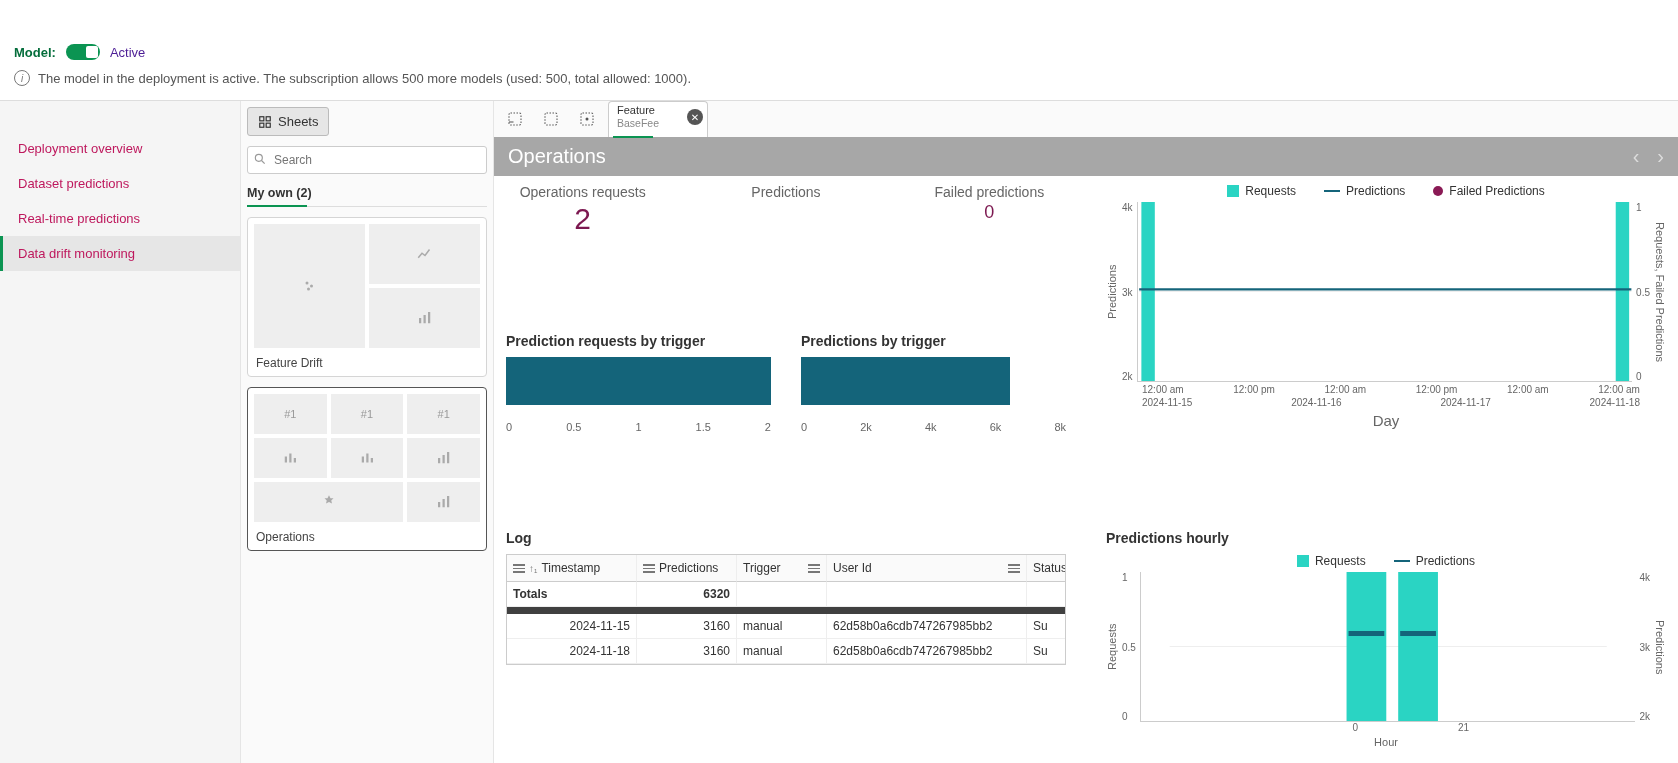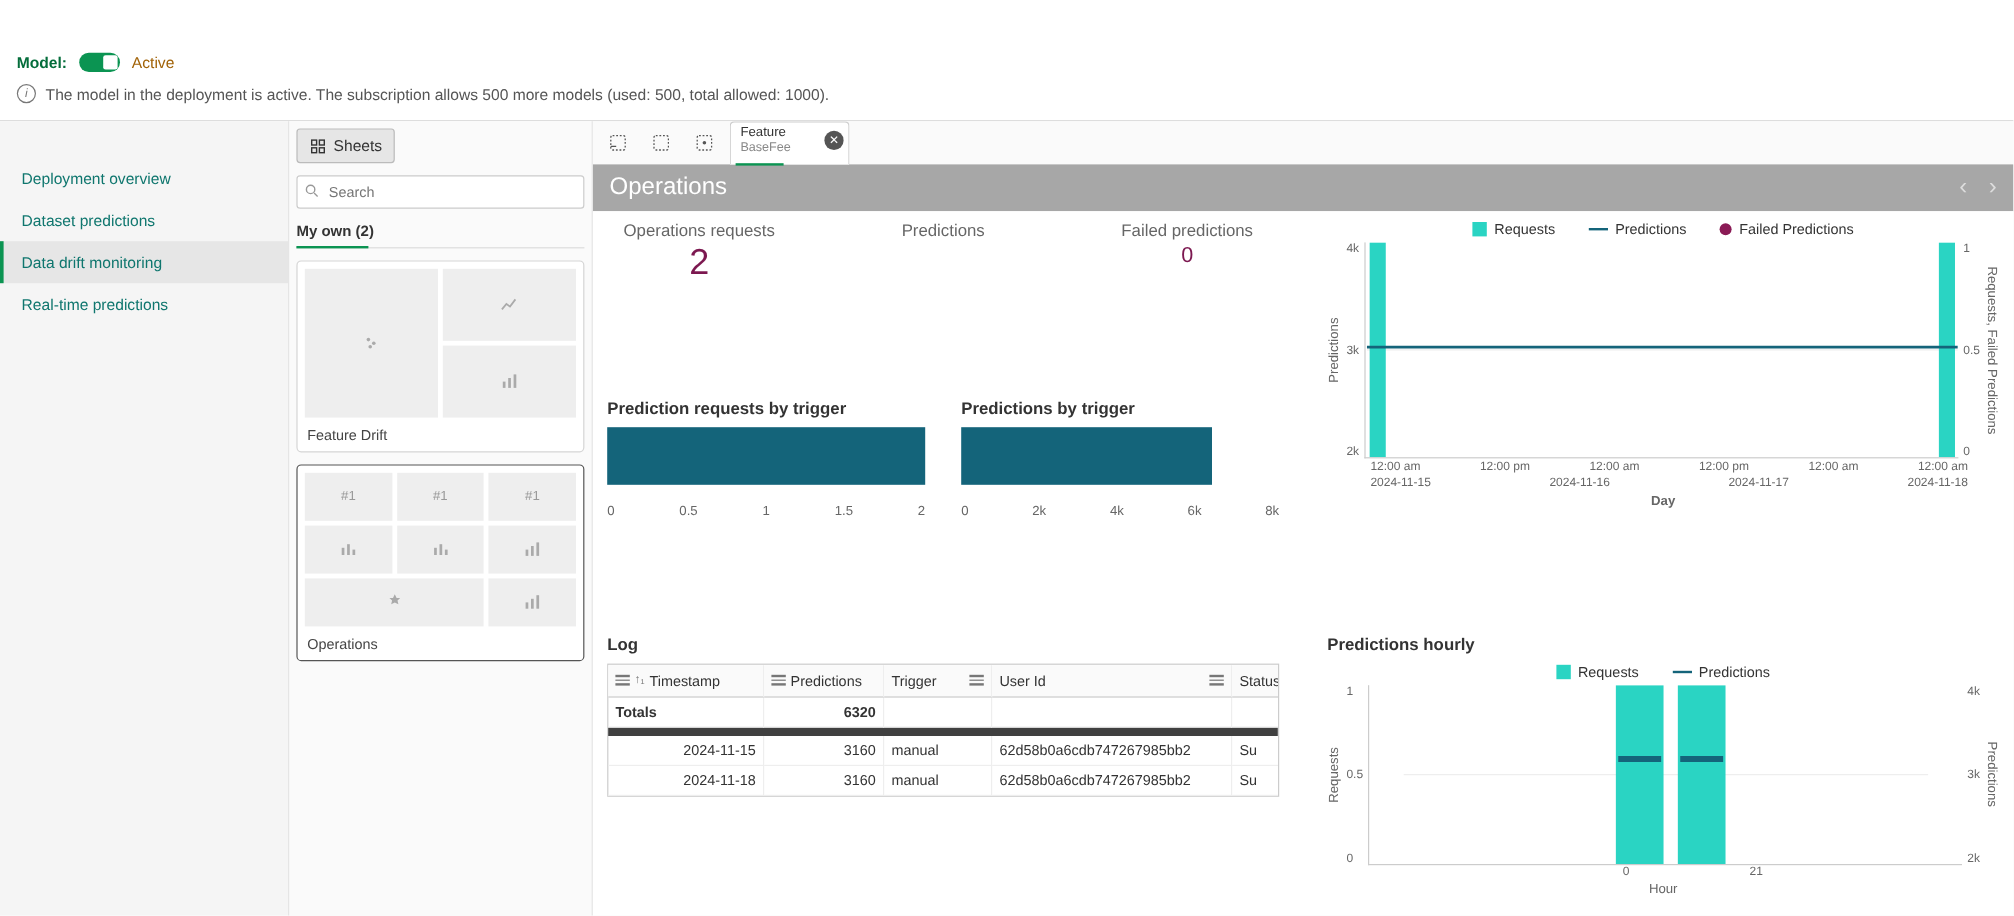--- a/index.html
+++ b/index.html
@@ -5,30 +5,30 @@
   * { box-sizing: border-box; }
   html, body { margin:0; padding:0; font-family: 'Segoe UI', Arial, sans-serif; font-size:13px; color:#333; background:#fff; }
   body { width:1678px; height:763px; position:relative; overflow:hidden; }
 
   
   .header { padding:8px 14px 4px;margin-top:36px; }
   .model-row { display:flex; align-items:center; gap:10px; }
   .model-label { color:#046d3b; font-weight:600; }
   .toggle { width:34px; height:16px; background:#0b9452; border-radius:8px; position:relative; cursor:pointer; }
   .toggle::after { content:""; position:absolute; right:2px; top:2px; width:12px; height:12px; background:#fff; border-radius:2px; }
-  .active-text { color:#a16207; }
+  .active-text { color:#4c1d95; }
   .info-row { display:flex; align-items:center; gap:8px; margin-top:10px; color:#555; font-size:13px;}
   .info-icon { width:16px; height:16px; border:1.3px solid #777; border-radius:50%; display:inline-flex; align-items:center; justify-content:center; font-size:10px; font-style:italic; color:#777; }
 
   .divider-h { height:1px; background:#ddd; margin-top:10px; }
 
   .main { display:flex; height:calc(100% - 70px); background:#f5f5f5;}
   
   .leftnav { width:240px; background:#f5f5f5; padding-top:30px; display:flex; flex-direction:column; }
-  .nav-item { padding:10px 18px; color:#0f766e; cursor:pointer; }
+  .nav-item { padding:10px 18px; color:#be185d; cursor:pointer; }
   .nav-item.active { background:#e6e6e6; border-left:3px solid #0b9452; padding-left:15px;}
   .nav-spacer { flex:1; }
   .ml-exp { display:flex; align-items:center; gap:12px; padding:14px 18px; color:#333; cursor:pointer;}
   .ml-exp svg { width:18px; height:18px; }
   .ext-icon{ width:14px;height:14px;}
 
   
   .sheets-panel { width:254px; background:#fafafa; border-left:1px solid #e5e5e5; border-right:1px solid #e5e5e5; padding:6px; display:flex; flex-direction:column;}
   .sheets-toolbar { display:flex; gap:4px; }
   .sheets-btn { display:flex; align-items:center; gap:6px; background:#e6e6e6; border:1px solid #bbb; padding:6px 10px; border-radius:3px; cursor:pointer;}
@@ -127,22 +127,22 @@
     <span>The model in the deployment is active. The subscription allows 500 more models (used: 500, total allowed: 1000).</span>
   </div>
 </div>
 <div class="divider-h"></div>
 
 <div class="main">
 
   <div class="leftnav">
     <div class="nav-item">Deployment overview</div>
     <div class="nav-item">Dataset predictions</div>
+    <div class="nav-item">Real-time predictions</div>
     <div class="nav-item active">Data drift monitoring</div>
-    <div class="nav-item">Real-time predictions</div>
     <div class="nav-spacer"></div>
     <div class="ml-exp">
       <svg viewBox="0 0 24 24" fill="none" stroke="#333" stroke-width="1.6">
           <path d="M9 3h6M10 3v6l-5 9a2 2 0 0 0 1.8 3h10.4a2 2 0 0 0 1.8-3l-5-9V3"></path>
         </svg>
       <span>View ML experiment</span>
       <svg class="ext-icon" viewBox="0 0 24 24" fill="none" stroke="#333" stroke-width="1.8">
           <path d="M14 3h7v7M21 3l-9 9M5 5h5v2H7v10h10v-3h2v5H5z"></path>
         </svg>
     </div>
@@ -333,21 +333,21 @@
             <span>12:00 pm</span>
             <span>12:00 am</span>
             <span>12:00 am</span>
           </div>
           <div style="display:flex;justify-content:space-between;font-size:10px;color:#666;padding:2px 26px 0 36px;">
             <span>2024-11-15</span>
             <span>2024-11-16</span>
             <span>2024-11-17</span>
             <span>2024-11-18</span>
           </div>
-          <div style="text-align:center;font-size:11px;color:#666;margin-top:4px;font-weight:bold;">Day</div>
+          <div style="text-align:center;font-size:15px;color:#666;margin-top:4px;">Day</div>
         </div>
 
         <div class="trig-row">
           <div class="mini-chart">
             <div class="sec-title">Prediction requests by trigger</div>
             <div class="hbar-wrap">
                 <div class="hbar" style="width:100%"></div>
               </div>
             <div class="axis">
               <span>0</span>

